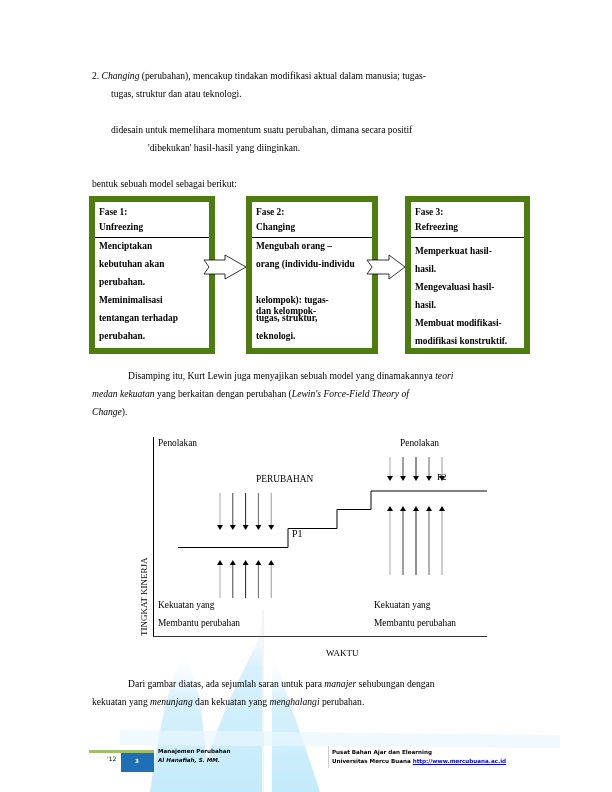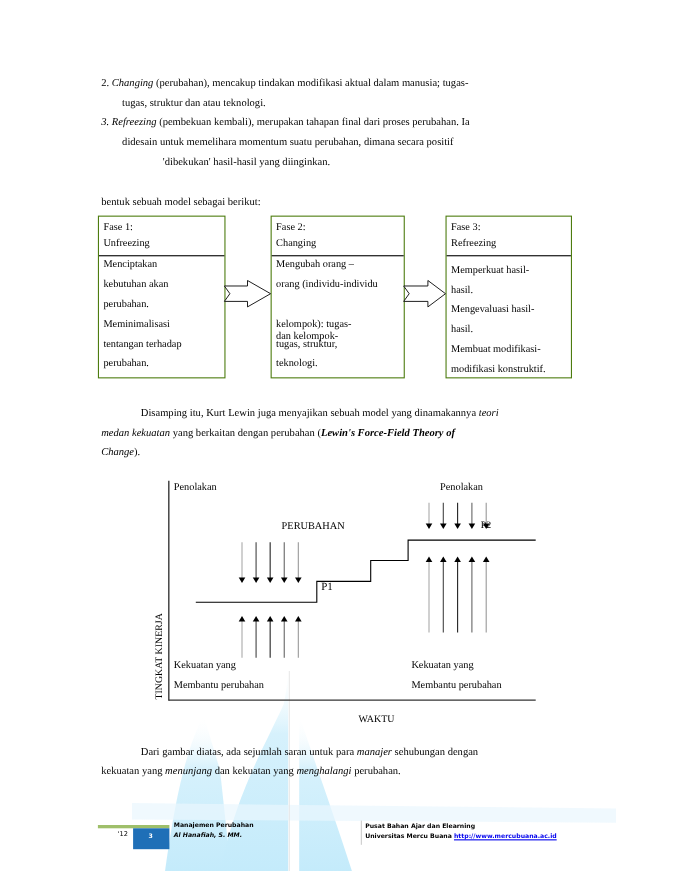--- a/index.html
+++ b/index.html
@@ -3,21 +3,21 @@
 <meta charset="utf-8">
 <style>
   html, body { margin:0; padding:0; background:#ffffff; }
   body { width:612px; height:792px; position:relative; overflow:hidden;
          font-family:"Liberation Serif", "DejaVu Serif", serif; color:#000; }
   .abs { position:absolute; white-space:nowrap; }
   .t { font-size:9.6px; line-height:12px; }
   .watermark { position:absolute; left:0; top:0; width:612px; height:792px; z-index:0; }
   .layer { position:absolute; left:0; top:0; width:612px; height:584px; z-index:1; }
   i { font-style:italic; }
-  .box { position:absolute; border:1px solid #4d7c0f; background:transparent; }
+  .box { position:absolute; border:6px solid #4d7c0f; background:transparent;font-weight:bold; }
   .box .hdr { position:absolute; left:0; right:0; top:0; height:35px; border-bottom:1px solid #000; }
   .box .line { position:absolute; left:4px; font-size:9.4px; line-height:12px; white-space:nowrap; }
   .arrow-block { position:absolute; }
   .diagram-text { font-size:9.4px; }
   .footer-sans { font-family:"DejaVu Sans", "Liberation Sans", sans-serif; font-size:5.6px; font-weight:bold; }
   .link { color:#0000ee; text-decoration:underline; }
 </style>
 </head>
 <body>
 
@@ -37,24 +37,20 @@
 </svg>
 
 <div class="layer">
 
   <div class="abs t" style="left:92px; top:70px;">
     <span>2.</span>
     <i>Changing</i><span> (perubahan), mencakup tindakan modifikasi aktual dalam manusia; tugas-</span>
   </div>
   <div class="abs t" style="left:111px; top:88px;">tugas, struktur dan atau teknologi.</div>
 
-  <div class="abs t" style="left:92px; top:106px;">
-    <i>3.</i>
-    <i>Refreezing</i><span> (pembekuan kembali), merupakan tahapan final dari proses perubahan. Ia</span>
-  </div>
   <div class="abs t" style="left:111px; top:124px;">
     <span>didesain untuk memelihara momentum suatu perubahan, dimana secara positif</span>
   </div>
   <div class="abs t" style="left:128px; top:142px;margin-left:20px;">'dibekukan' hasil-hasil yang diinginkan.</div>
 
   <div class="abs t" style="left:92px; top:178px;">bentuk sebuah model sebagai berikut:</div>
 
   <div class="box" style="left:89px; top:196px; width:114px; height:146px;">
     <div class="hdr"></div>
     <div class="line" style="top:4px;">Fase 1:</div>
@@ -95,21 +91,21 @@
     <path d="M1 6 L 22 6 L 22 1 L 43 13 L 22 25 L 22 20 L 1 20 L 6 13 Z" fill="#fff" stroke="#000" stroke-width="0.8"></path>
   </svg>
   <svg class="arrow-block" style="left:366px; top:254px;" width="40" height="26">
     <path d="M1 6 L 23 6 L 23 1 L 39 13 L 23 25 L 23 20 L 1 20 L 6 13 Z" fill="#fff" stroke="#000" stroke-width="0.8"></path>
   </svg>
 
   <div class="abs t" style="left:128px; top:370px;">
     <span>Disamping itu, Kurt Lewin juga menyajikan sebuah model yang dinamakannya </span><i>teori</i>
   </div>
   <div class="abs t" style="left:92px; top:388px;">
-    <i>medan kekuatan</i><span> yang berkaitan dengan perubahan (</span><i style="font-weight:bold;">Lewin's Force-Field Theory of</i>
+    <i>medan kekuatan</i><span> yang berkaitan dengan perubahan (</span><i style="font-weight:normal;">Lewin's Force-Field Theory of</i>
   </div>
   <div class="abs t" style="left:92px; top:406px;">
     <i>Change</i><span>).</span>
   </div>
 
   <svg id="ffd" class="abs" style="left:0; top:0;" width="612" height="792">
     <line x1="153.5" y1="437" x2="153.5" y2="637" stroke="#000" stroke-width="1"></line>
     <line x1="153.5" y1="636.5" x2="487" y2="636.5" stroke="#333" stroke-width="1.2"></line>
     <polyline points="178,547.5 288,547.5 288,528.5 337,528.5 337,509.5 371,509.5 371,491 487,491" fill="none" stroke="#000" stroke-width="1"></polyline>
     <g id="arrows">

